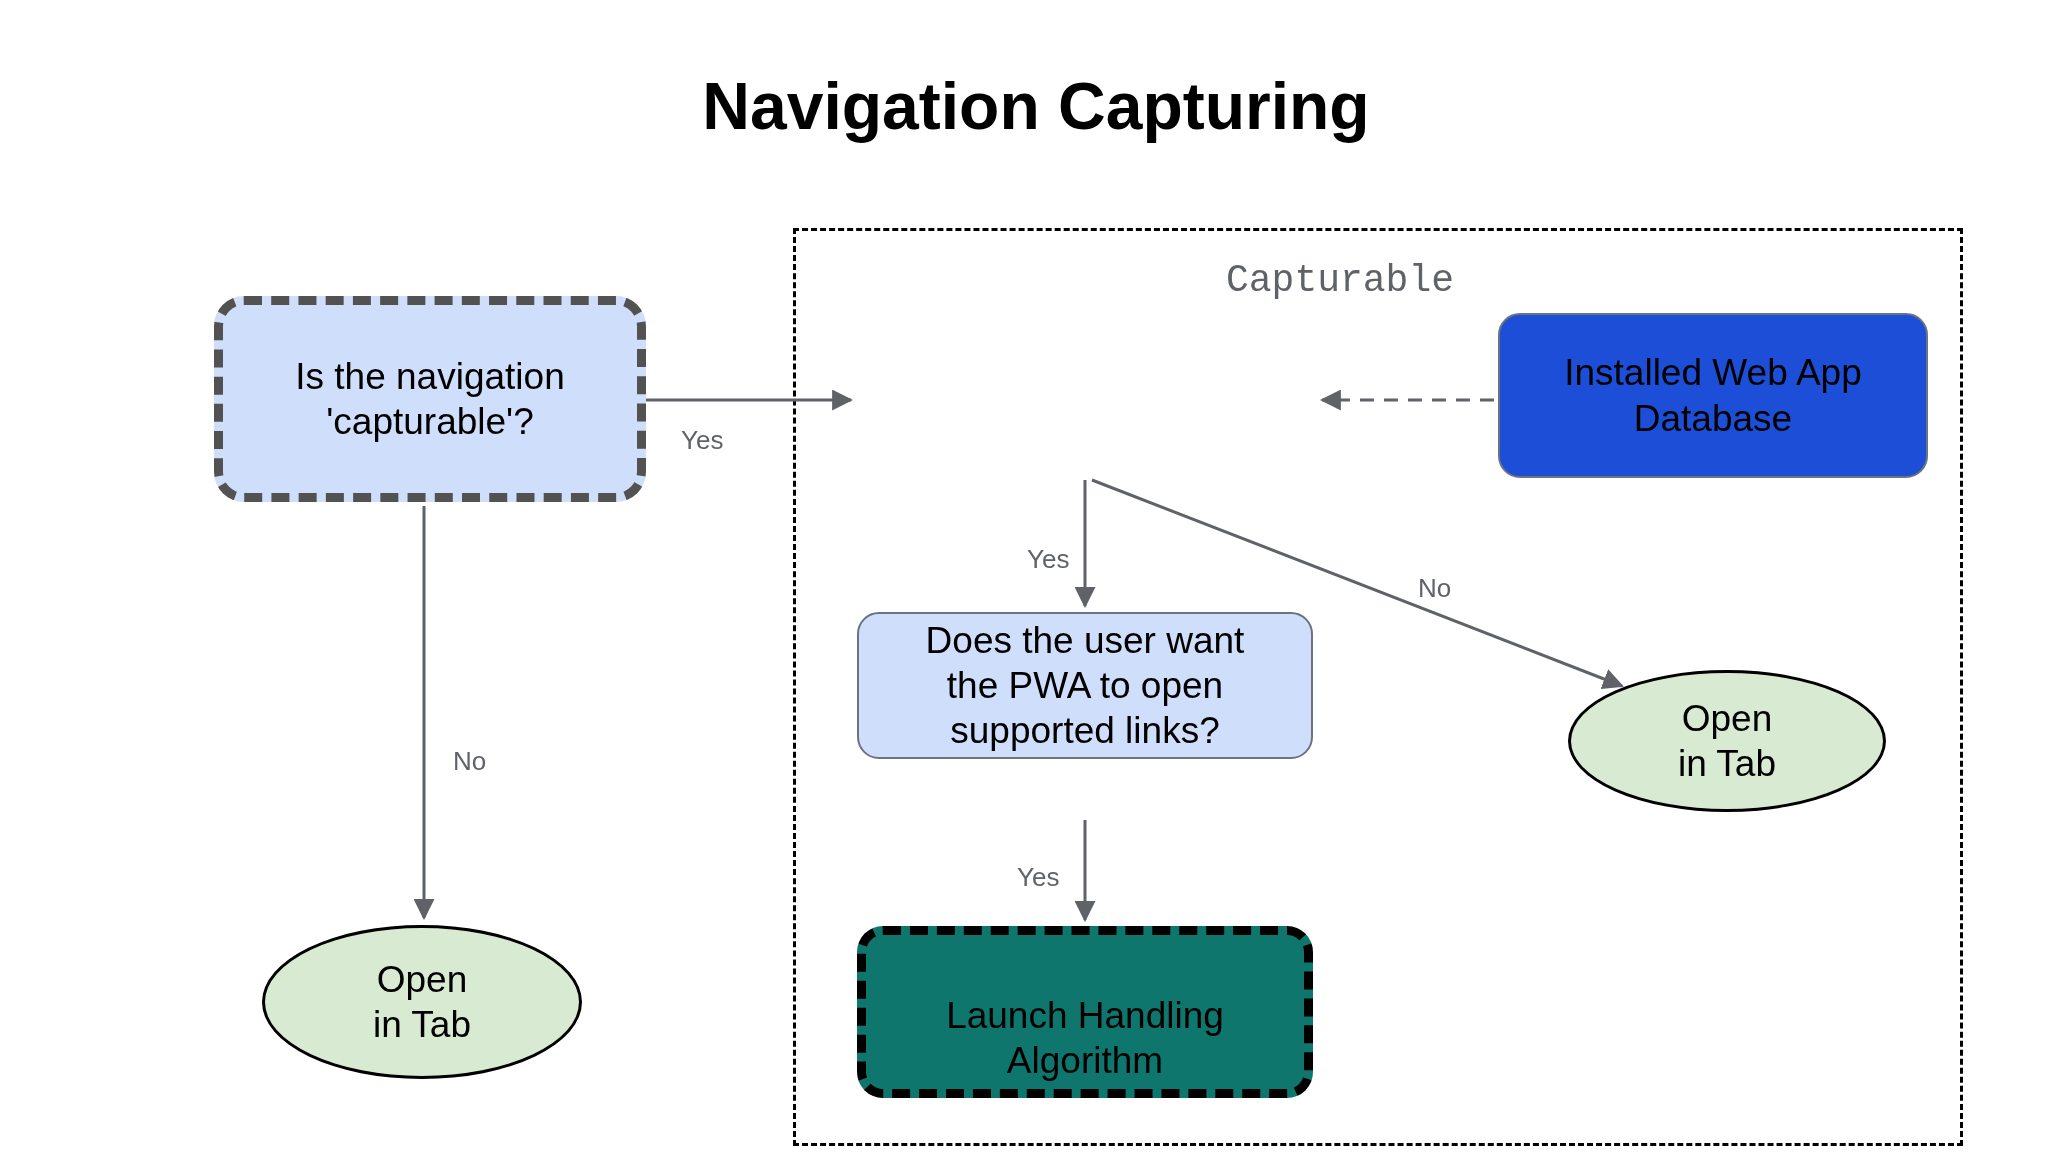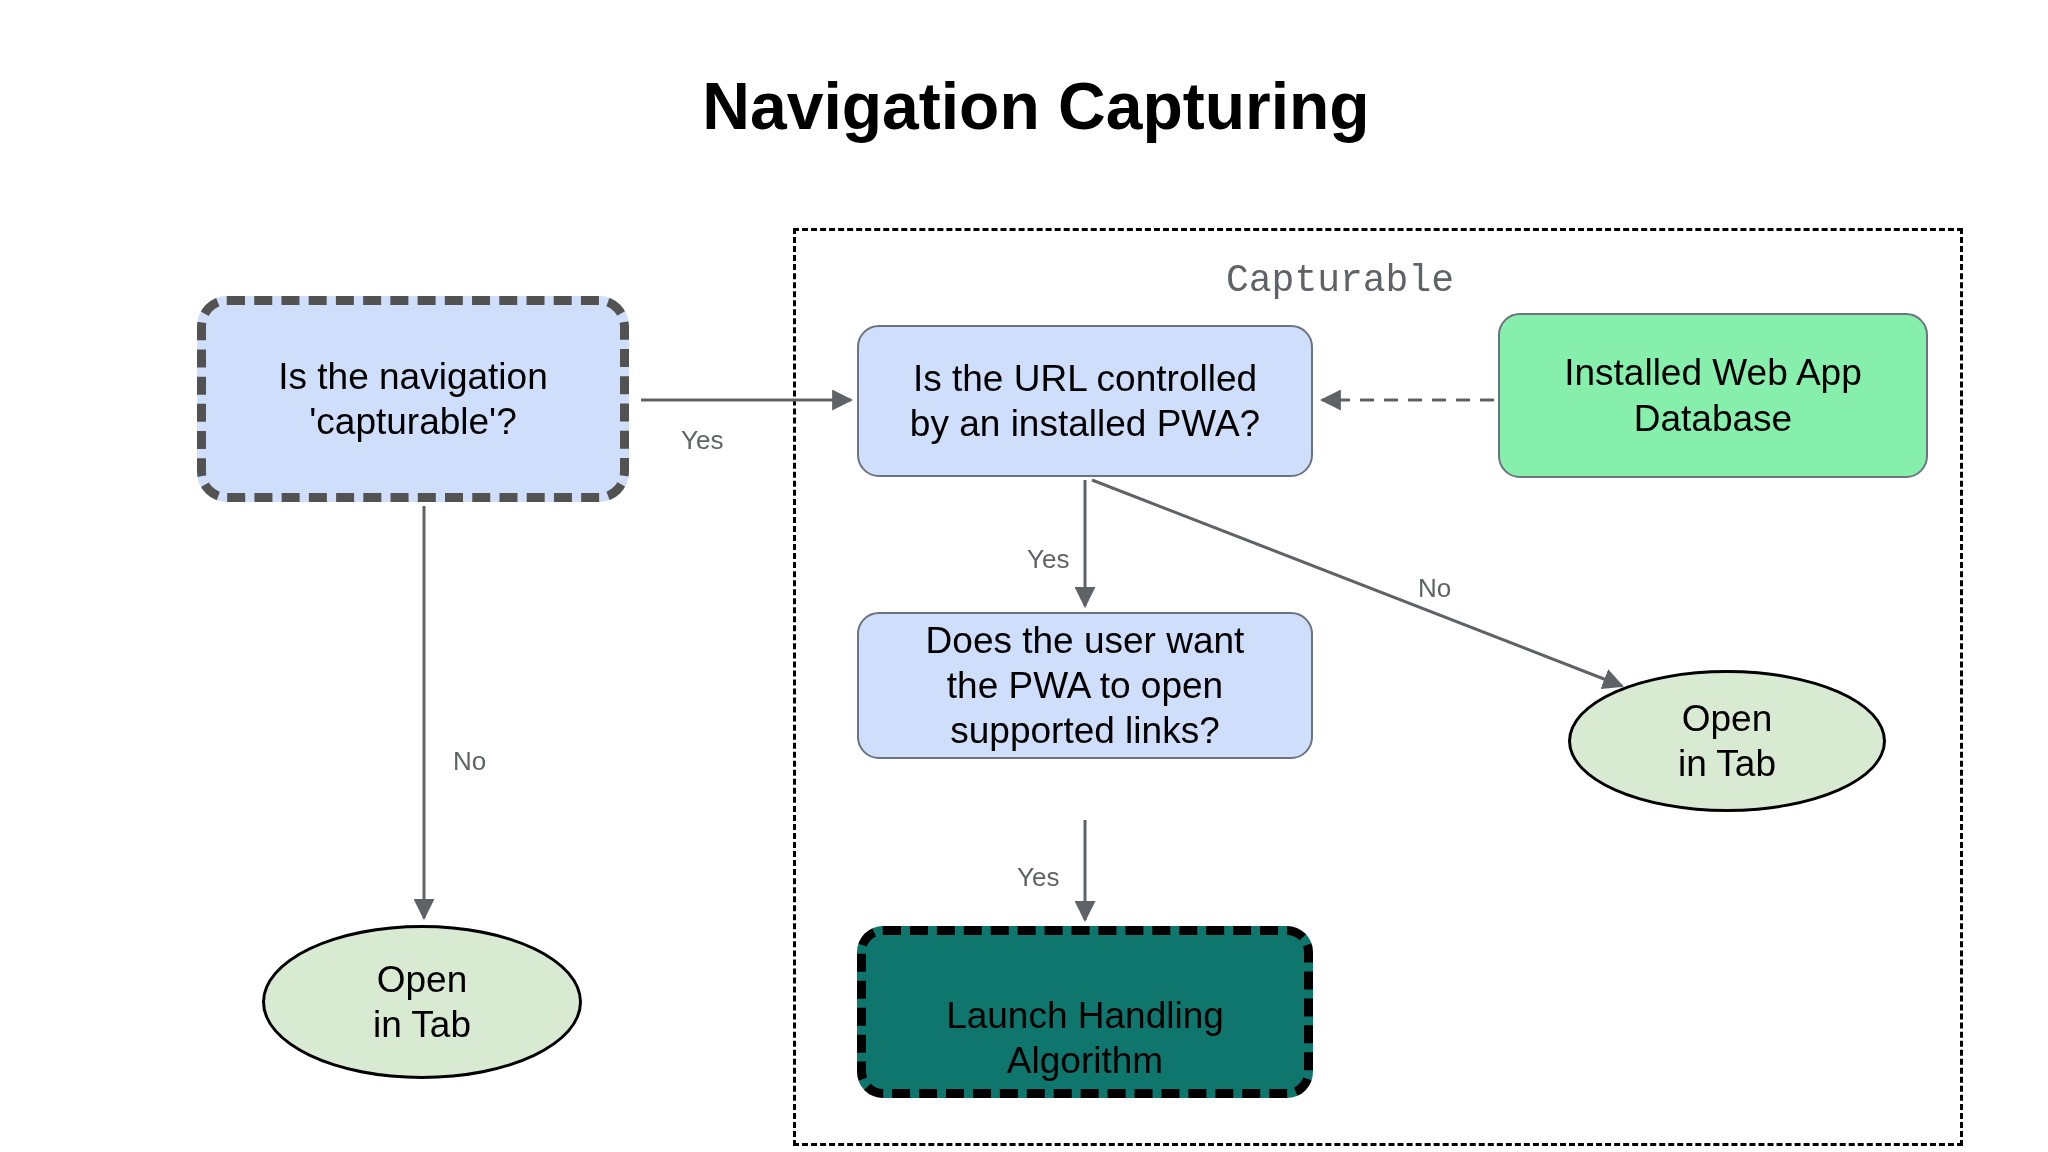--- a/index.html
+++ b/index.html
@@ -71,42 +71,42 @@
     font-size: 37px;
     line-height: 1.22;
     padding: 6px 14px;
   }
   .node .label { display: block; white-space: pre-line; }
 
   .rounded-rect {
     border-radius: 22px;
   }
   .n-capturable {
-    left: 197px;
+    left: 214px;
     top: 296px;
     width: 432px;
     height: 206px;
     background: #cfdefa;
     border: 9px dashed #525252;
     border-radius: 30px;
   }
   .n-url {
     left: 857px;
     top: 325px;
     width: 456px;
     height: 152px;
     background: #cfdefa;
     border: 2px solid #6b7280;
   }
   .n-db {
     left: 1498px;
     top: 313px;
     width: 430px;
     height: 165px;
-    background: #86efac;
+    background: #1d4ed8;
     border: 2px solid #6b7280;
   }
   .n-wants {
     left: 857px;
     top: 612px;
     width: 456px;
     height: 147px;
     background: #cfdefa;
     border: 2px solid #6b7280;
   }
@@ -181,24 +181,20 @@
     <line x1="1085" y1="820" x2="1085" y2="920" stroke="#5f6368" stroke-width="3" marker-end="url(#arrow)"></line>
 
     <line x1="1494" y1="400" x2="1322" y2="400" stroke="#5f6368" stroke-width="3" stroke-dasharray="14 10" marker-end="url(#arrowdash)"></line>
   </svg>
 
   <div class="node rounded-rect n-capturable">
     <span class="label">Is the navigation
 'capturable'?</span>
   </div>
 
-  <div class="node rounded-rect n-url">
-    <span class="label">Is the URL controlled
-by an installed PWA?</span>
-  </div>
 
   <div class="node rounded-rect n-db">
     <span class="label">Installed Web App
 Database</span>
   </div>
 
   <div class="node rounded-rect n-wants">
     <span class="label">Does the user want
 the PWA to open
 supported links?</span>

